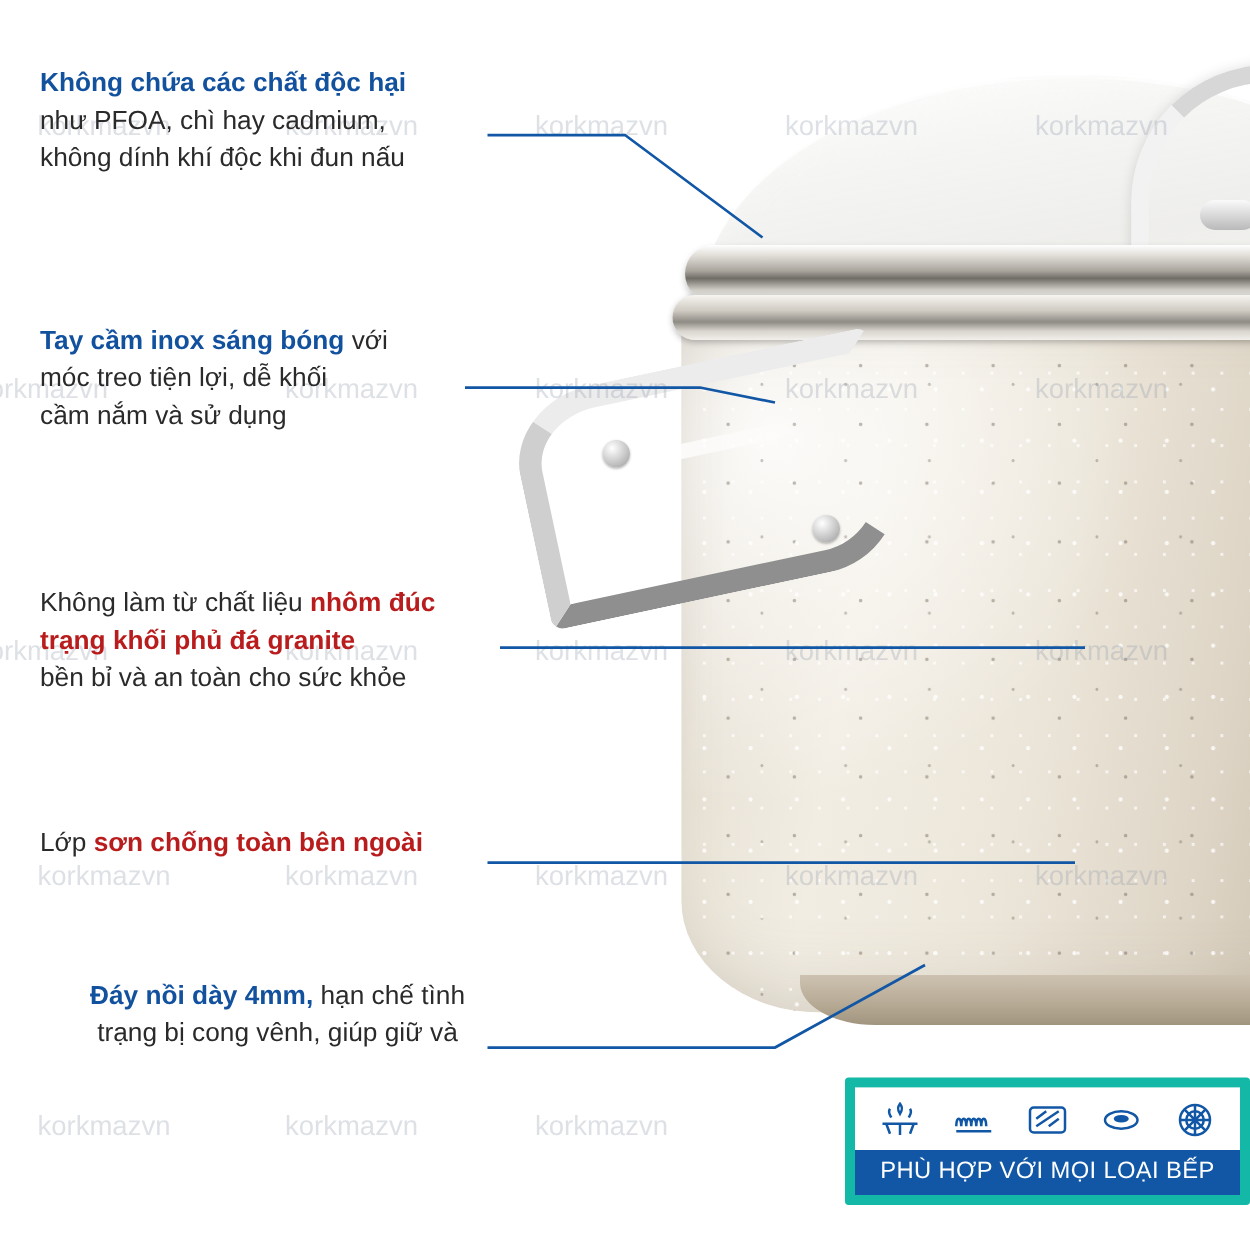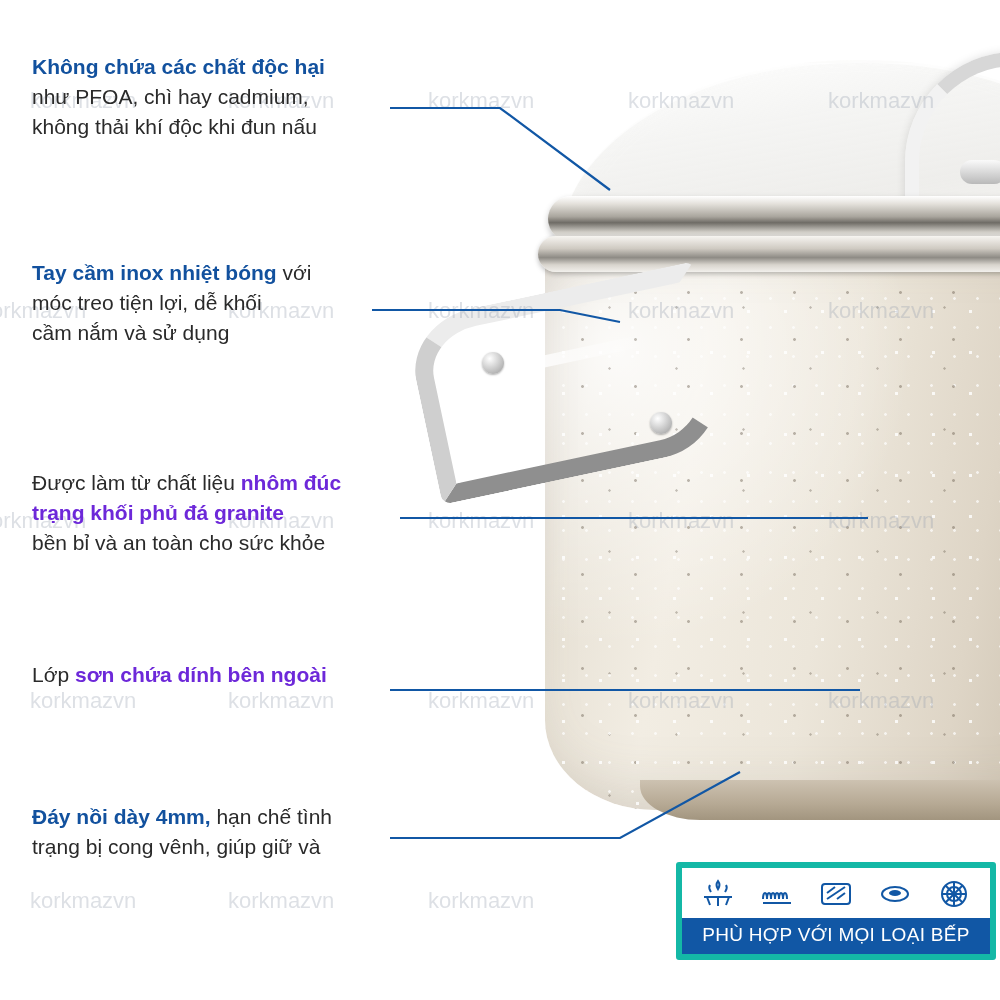--- a/index.html
+++ b/index.html
@@ -175,35 +175,35 @@
 
   
   .callout {
     position: absolute;
     width: 380px;
     color: #2a2a2a;
     font-size: 21px;
     line-height: 1.42;
   }
   .callout b {
-    color: #6d28d9;
+    color: #b91c1c;
     font-weight: bold;
   }
   .callout .head {
     color: #12519e;
     font-weight: bold;
   }
 
   
   #badge {
     position: absolute;
     left: 676px;
     top: 862px;
     width: 308px;
-    border: 6px solid #14b8a6;
+    border: 8px solid #14b8a6;
     background: #ffffff;
     border-radius: 3px;
     overflow: hidden;
   }
   #badge .icons {
     display: flex;
     justify-content: space-around;
     align-items: center;
     padding: 6px 6px 4px 6px;
     background: #ffffff;
@@ -283,48 +283,48 @@
       <path d="M372 310 L560 310 L620 322"></path>
       <path d="M400 518 L700 518 L868 518"></path>
       <path d="M390 690 L640 690 L860 690"></path>
       <path d="M390 838 L620 838 L740 772"></path>
     </g>
   </svg>
 
   <div class="callout" style="left:32px; top:52px;">
     <div class="head">Không chứa các chất độc hại</div>
     <div>như PFOA, chì hay cadmium,</div>
-    <div>không thải khí độc khi đun nấu</div>
+    <div>không dính khí độc khi đun nấu</div>
   </div>
 
   <div class="callout" style="left:32px; top:258px;">
     <div>
-      <span class="head">Tay cầm inox nhiệt bóng</span><span> với</span>
+      <span class="head">Tay cầm inox sáng bóng</span><span> với</span>
     </div>
     <div>móc treo tiện lợi, dễ khối</div>
     <div>cầm nắm và sử dụng</div>
   </div>
 
   <div class="callout" style="left:32px; top:468px;">
     <div>
-      <span>Được làm từ chất liệu </span><b>nhôm đúc</b>
+      <span>Không làm từ chất liệu </span><b>nhôm đúc</b>
     </div>
     <div>
       <b>trạng khối phủ đá granite</b>
     </div>
     <div>bền bỉ và an toàn cho sức khỏe</div>
   </div>
 
   <div class="callout" style="left:32px; top:660px;">
     <div>
-      <span>Lớp </span><b>sơn chứa dính bên ngoài</b>
-    </div>
-  </div>
-
-  <div class="callout" style="left:32px; top:802px;">
+      <span>Lớp </span><b>sơn chống toàn bên ngoài</b>
+    </div>
+  </div>
+
+  <div class="callout" style="left:32px; top:782px;text-align:center;">
     <div>
       <span class="head">Đáy nồi dày 4mm,</span><span> hạn chế tình</span>
     </div>
     <div>trạng bị cong vênh, giúp giữ và</div>
   </div>
 
   <div id="badge">
     <div class="icons">
       <div class="ic">
         <svg width="40" height="34" viewBox="0 0 40 34" fill="none" stroke="#1157a5" stroke-width="2">

